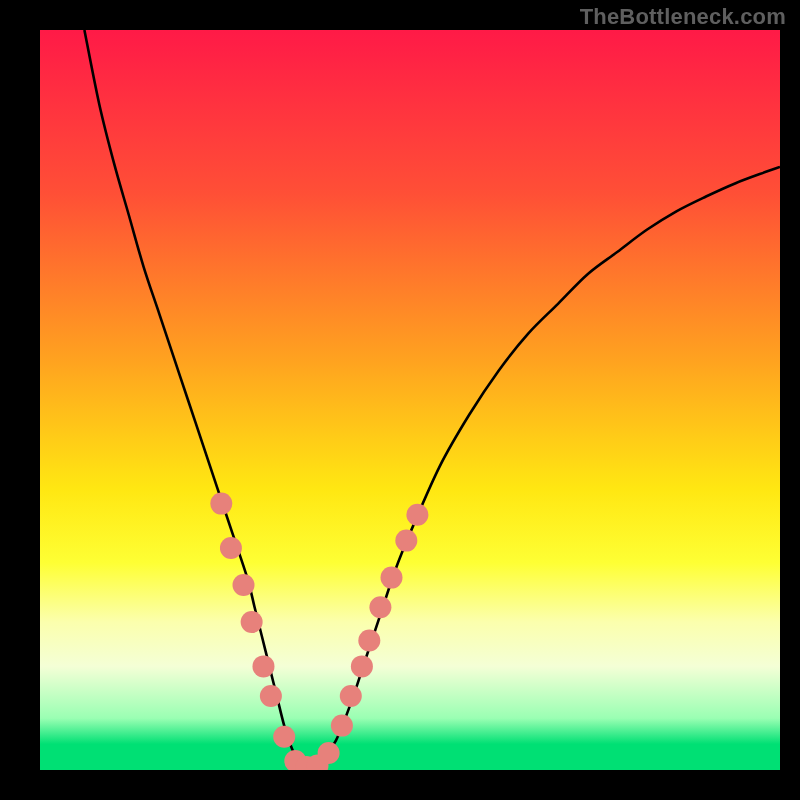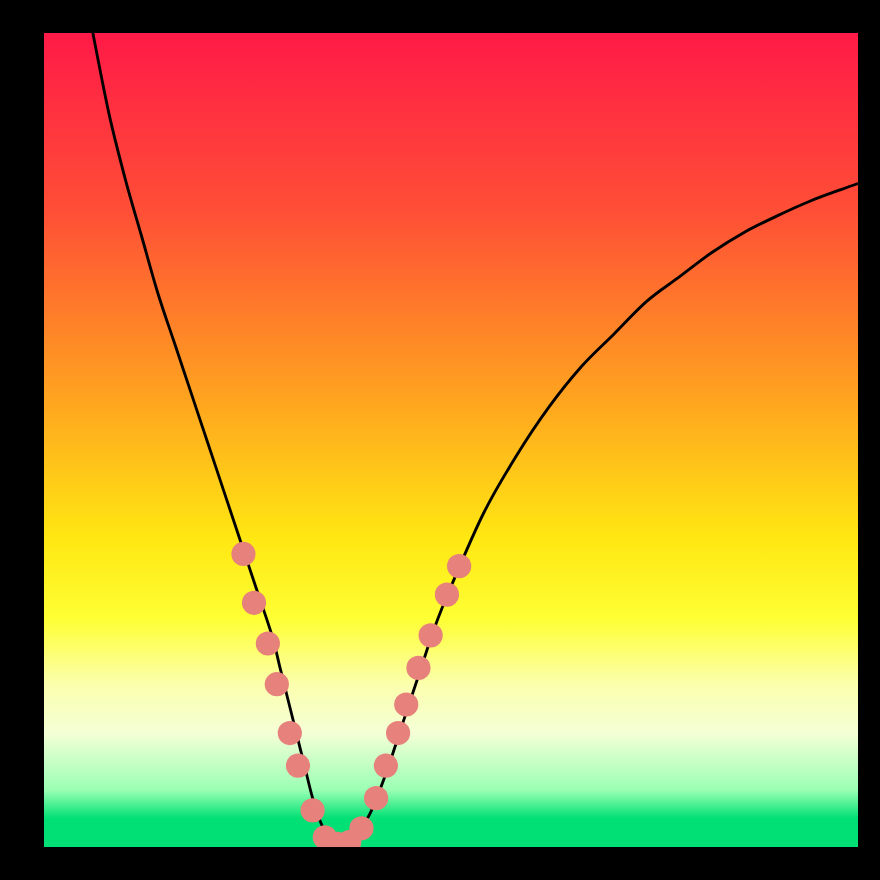--- a/index.html
+++ b/index.html
@@ -47,20 +47,21 @@
     top: 0;
     width: 100%;
     height: 100%;
   }
 </style>
 </head>
 <body>
 
 <div class="frame">
 
+  <div class="watermark">TheBottleneck.com</div>
 
   <div class="plot-area">
 
     <svg class="gradient" viewBox="0 0 740 740" preserveAspectRatio="none">
       <defs>
         <linearGradient id="bg-grad" x1="0" y1="0" x2="0" y2="1">
             <stop offset="0%" stop-color="#ff1a47"></stop>
             <stop offset="22%" stop-color="#ff4f36"></stop>
             <stop offset="45%" stop-color="#ffa41f"></stop>
             <stop offset="62%" stop-color="#ffe712"></stop>

